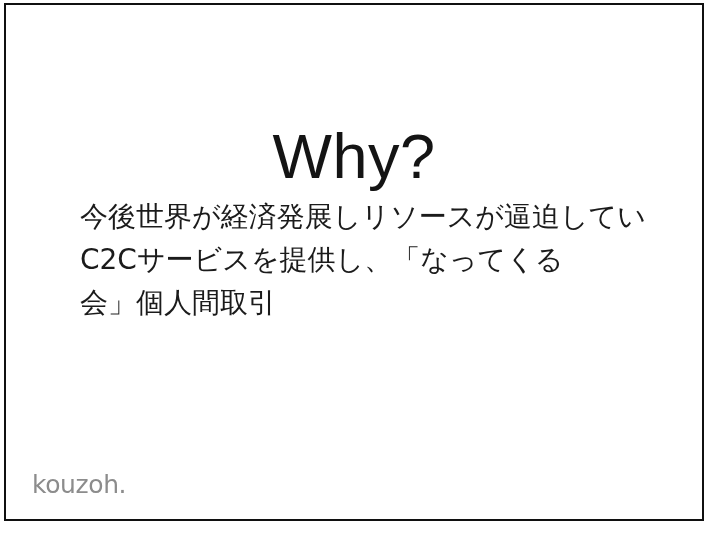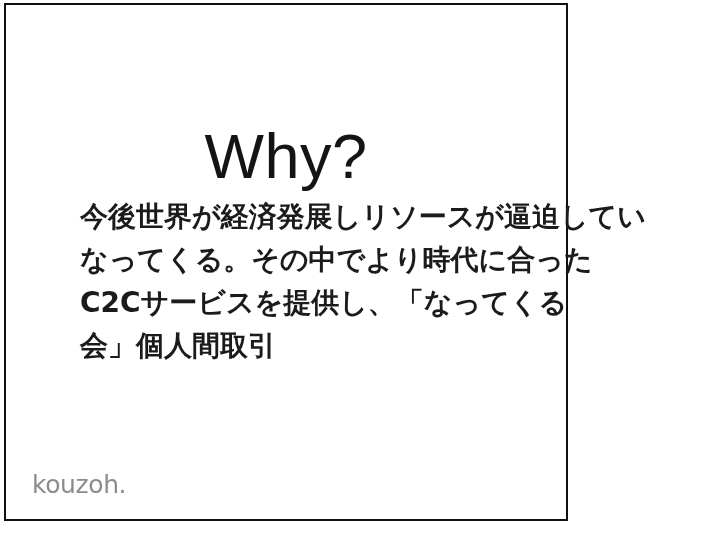--- a/index.html
+++ b/index.html
@@ -11,21 +11,21 @@
     width: 710px;
     height: 533px;
     overflow: hidden;
     font-family: "Liberation Sans", "DejaVu Sans", sans-serif;
   }
 
   #slide-frame {
     position: absolute;
     left: 4px;
     top: 3px;
-    width: 564px;
+    width: 700px;
     height: 518px;
     box-sizing: border-box;
     background: #a21caf;
     border: 2px solid #101010;
   }
 
   #slide-canvas {
     position: relative;
     width: 100%;
     height: 100%;
@@ -47,21 +47,21 @@
     white-space: nowrap;
   }
 
   #slide-body {
     position: absolute;
     left: 74px;
     top: 190px;
     width: 590px;
     font-family: "DejaVu Sans", "Liberation Sans", sans-serif;
     font-size: 28px;
-    font-weight: 700;
+    font-weight: 400;
     line-height: 43px;
     color: #1b1b1b;
     letter-spacing: 0px;
   }
   #slide-body .body-line {
     display: block;
     white-space: nowrap;
   }
 
   #slide-logo {
@@ -79,21 +79,20 @@
 </head>
 <body>
 
 <div id="slide-frame">
   <div id="slide-canvas">
 
     <h1 id="slide-title">Why?</h1>
 
     <div id="slide-body">
       <span class="body-line">今後世界が経済発展しリソースが逼迫してい</span>
-      <span class="body-line">なってくる。その中でより時代に合った</span>
       <span class="body-line">C2Cサービスを提供し、「なってくる</span>
       <span class="body-line">会」個人間取引</span>
     </div>
 
     <div id="slide-logo">kouzoh.</div>
 
   </div>
 </div>
 
 </body></html>

